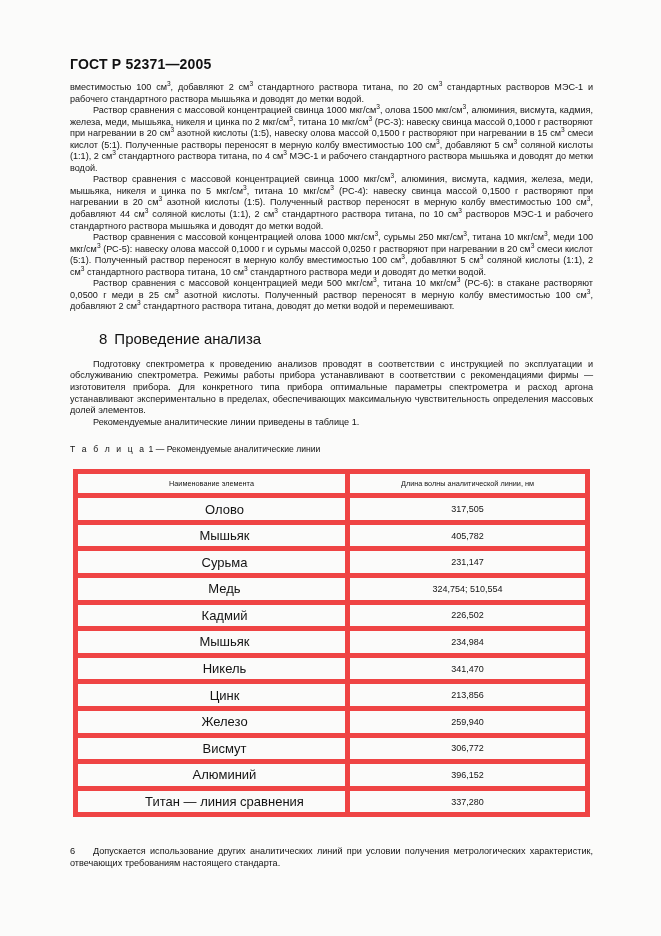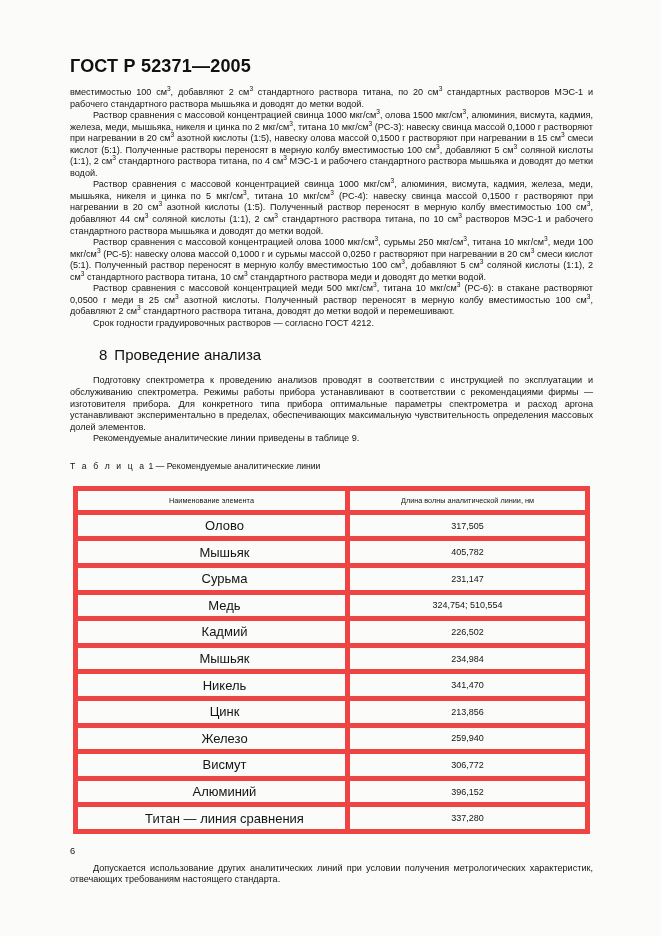--- a/index.html
+++ b/index.html
@@ -29,21 +29,21 @@
     height: 936px;
     background: #fbfbfa;
   }
   .content {
     position: absolute;
     left: 70px;
     top: 56px;
     width: 523px;
   }
   .doc-header {
-    font-size: 18px;
+    font-size: 14px;
     font-weight: bold;
     letter-spacing: 0.2px;
     margin: 0 0 10px 0;
     color: #111;
   }
   .body-text {
     font-size: 9.1px;
     line-height: 11.55px;
     text-align: justify;
     text-justify: inter-word;
@@ -132,28 +132,27 @@
 
     <div class="content">
 
       <div class="doc-header">ГОСТ Р 52371—2005</div>
 
       <p class="body-text para noindent">вместимостью 100 см<sup>3</sup>,  добавляют 2 см<sup>3</sup> стандартного раствора титана, по 20 см<sup>3</sup> стандартных растворов МЭС-1 и рабочего стандартного раствора мышьяка и доводят до метки водой.</p>
       <p class="body-text para">Раствор сравнения с массовой концентрацией свинца 1000 мкг/см<sup>3</sup>, олова 1500 мкг/см<sup>3</sup>, алюминия, висмута, кадмия, железа, меди, мышьяка, никеля и цинка по 2 мкг/см<sup>3</sup>, титана 10 мкг/см<sup>3</sup> (РС-3): навеску свинца массой 0,1000 г растворяют при нагревании в 20 см<sup>3</sup> азотной кислоты (1:5), навеску олова массой 0,1500 г растворяют при нагревании в 15 см<sup>3</sup> смеси кислот (5:1). Полученные растворы переносят в мерную колбу вместимостью 100 см<sup>3</sup>, добавляют 5 см<sup>3</sup> соляной кислоты (1:1), 2 см<sup>3</sup> стандартного раствора титана, по 4 см<sup>3</sup> МЭС-1 и рабочего стандартного раствора мышьяка и доводят до метки водой.</p>
       <p class="body-text para">Раствор сравнения с массовой концентрацией свинца 1000 мкг/см<sup>3</sup>, алюминия, висмута, кадмия, железа, меди, мышьяка, никеля и цинка по 5 мкг/см<sup>3</sup>, титана 10 мкг/см<sup>3</sup> (РС-4): навеску свинца массой 0,1500 г растворяют при нагревании в 20 см<sup>3</sup> азотной кислоты (1:5). Полученный раствор переносят в мерную колбу вместимостью 100 см<sup>3</sup>, добавляют 44 см<sup>3</sup> соляной кислоты (1:1), 2 см<sup>3</sup> стандартного раствора титана, по 10 см<sup>3</sup> растворов МЭС-1 и рабочего стандартного раствора мышьяка и доводят до метки водой.</p>
       <p class="body-text para">Раствор сравнения с массовой концентрацией олова 1000 мкг/см<sup>3</sup>, сурьмы 250 мкг/см<sup>3</sup>, титана 10 мкг/см<sup>3</sup>, меди 100 мкг/см<sup>3</sup> (РС-5): навеску олова массой 0,1000 г и сурьмы массой 0,0250 г растворяют при нагревании в 20 см<sup>3</sup> смеси кислот (5:1). Полученный раствор переносят в мерную колбу вместимостью 100 см<sup>3</sup>, добавляют 5 см<sup>3</sup> соляной кислоты (1:1), 2 см<sup>3</sup> стандартного раствора титана, 10 см<sup>3</sup> стандартного раствора меди и доводят до метки водой.</p>
       <p class="body-text para">Раствор сравнения с массовой концентрацией меди 500 мкг/см<sup>3</sup>, титана 10 мкг/см<sup>3</sup> (РС-6): в стакане растворяют 0,0500 г меди в 25 см<sup>3</sup> азотной кислоты. Полученный раствор переносят в мерную колбу вместимостью 100 см<sup>3</sup>, добавляют 2 см<sup>3</sup> стандартного раствора титана, доводят до метки водой и перемешивают.</p>
-      <p class="body-text para">Срок годности градуировочных растворов — согласно ГОСТ 4212.</p>
 
       <div class="section-heading">
         <span class="num">8</span><span>Проведение анализа</span>
       </div>
 
       <p class="body-text para">Подготовку спектрометра к проведению анализов проводят в соответствии с инструкцией по эксплуатации и обслуживанию спектрометра. Режимы работы прибора устанавливают в соответствии с рекомендациями фирмы — изготовителя прибора. Для конкретного типа прибора оптимальные параметры спектрометра и расход аргона устанавливают экспериментально в пределах, обеспечивающих максимальную чувствительность определения массовых долей элементов.</p>
-      <p class="body-text para">Рекомендуемые аналитические линии приведены в таблице 9.</p>
+      <p class="body-text para">Рекомендуемые аналитические линии приведены в таблице 1.</p>
 
       <div class="table-caption">
         <span class="spaced">Т а б л и ц а</span>
         <span>1</span>
         <span>—</span>
         <span>Рекомендуемые аналитические линии</span>
       </div>
 
       <table class="lines-table">
         <colgroup>

